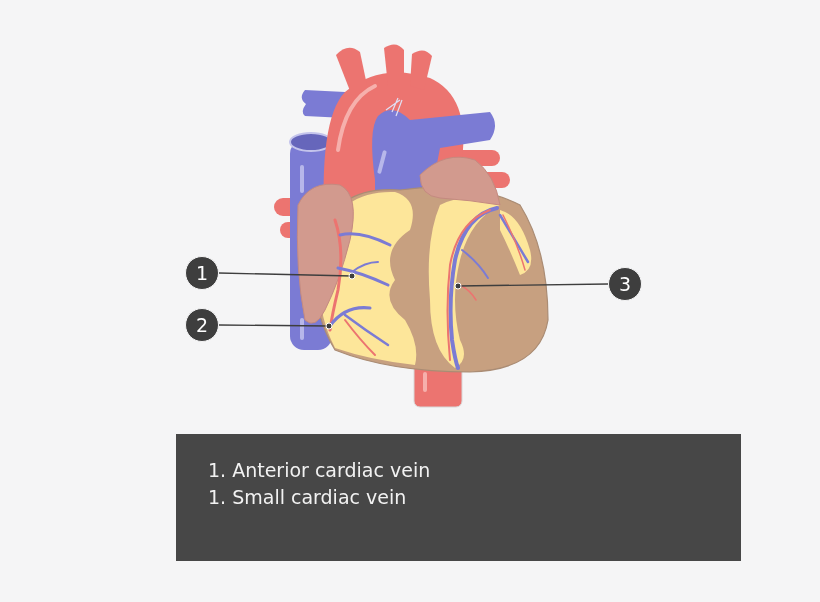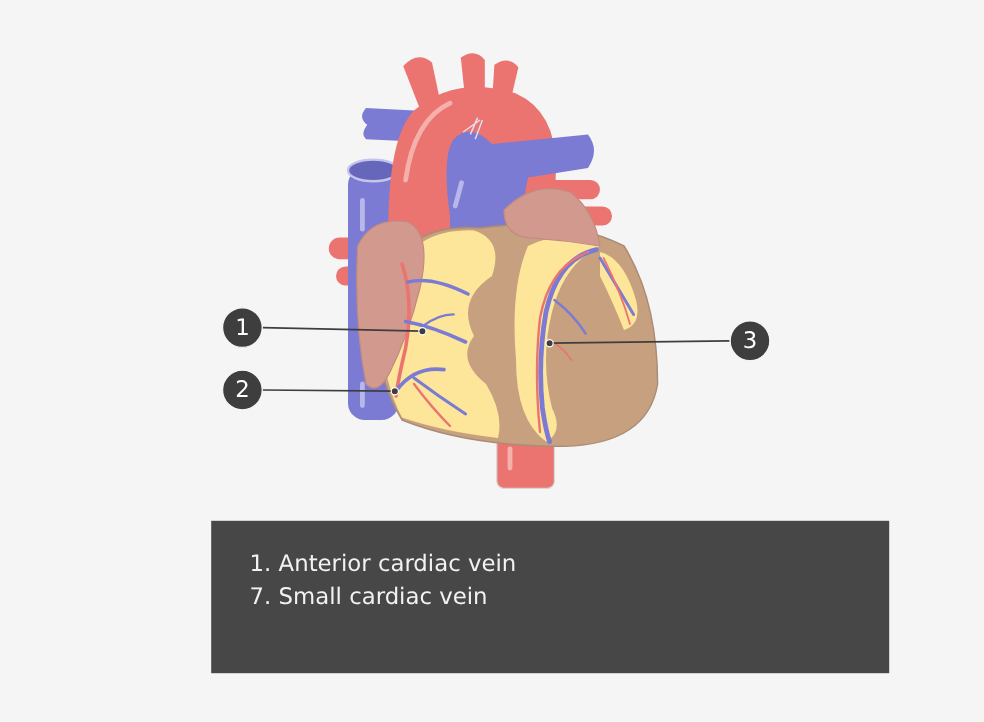--- a/index.html
+++ b/index.html
@@ -80,14 +80,14 @@
     </g>
   </svg>
 
   <div class="marker" style="left:185px;top:256px;">1</div>
   <div class="marker" style="left:185px;top:308px;">2</div>
   <div class="marker" style="left:608px;top:267px;">3</div>
 </div>
 
 <div id="legend">
   <div class="legend-item">1. Anterior cardiac vein</div>
-  <div class="legend-item">7. Small cardiac vein</div>
+  <div class="legend-item">1. Small cardiac vein</div>
 </div>
 
 </body></html>

